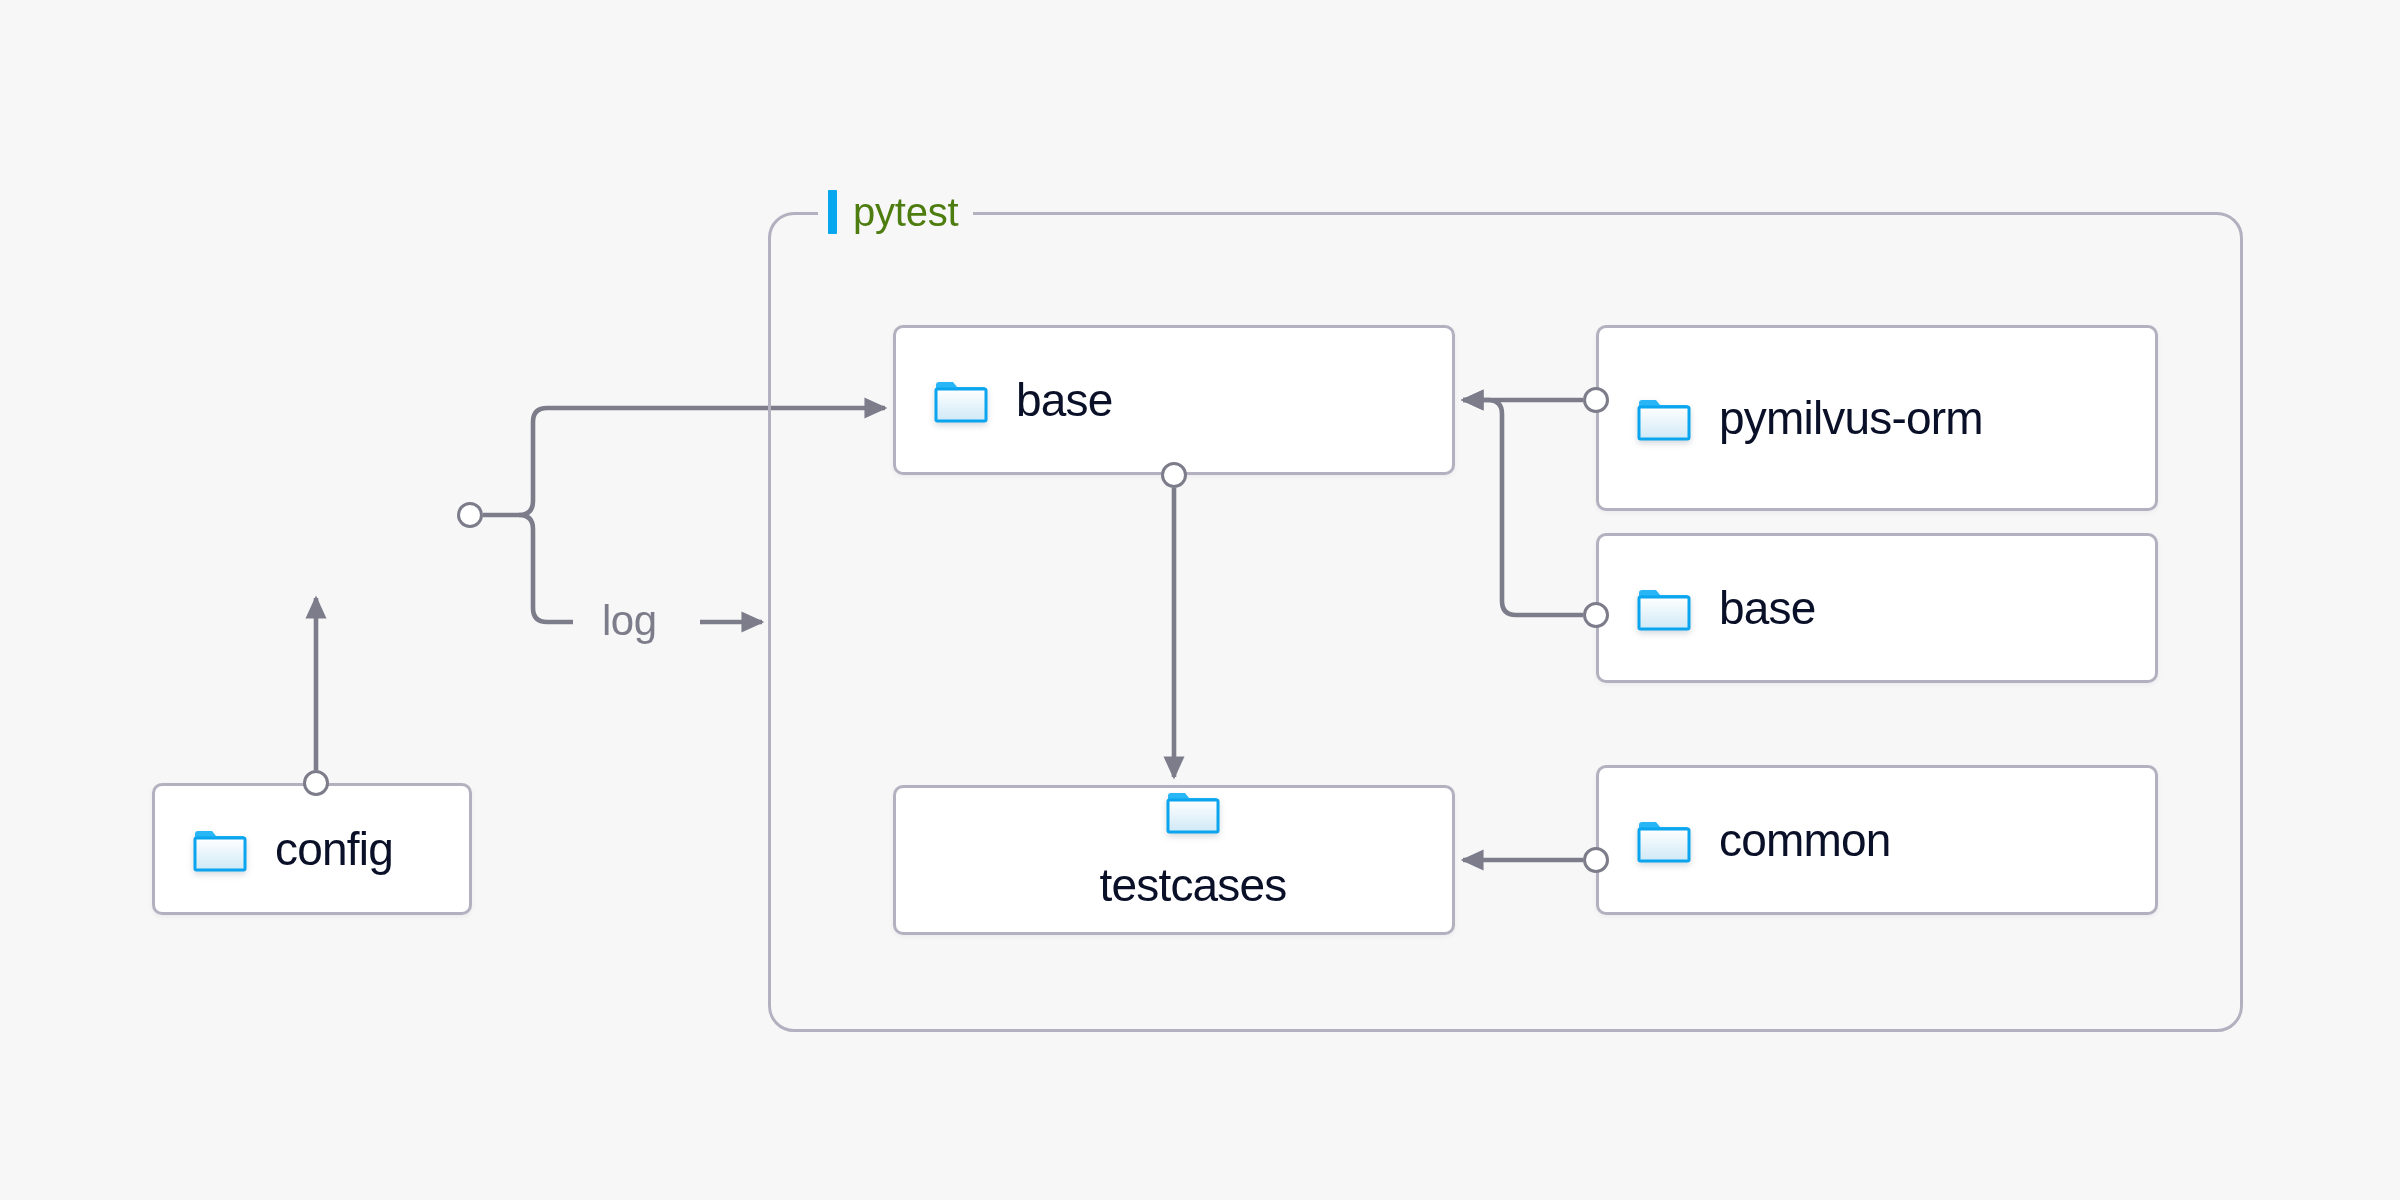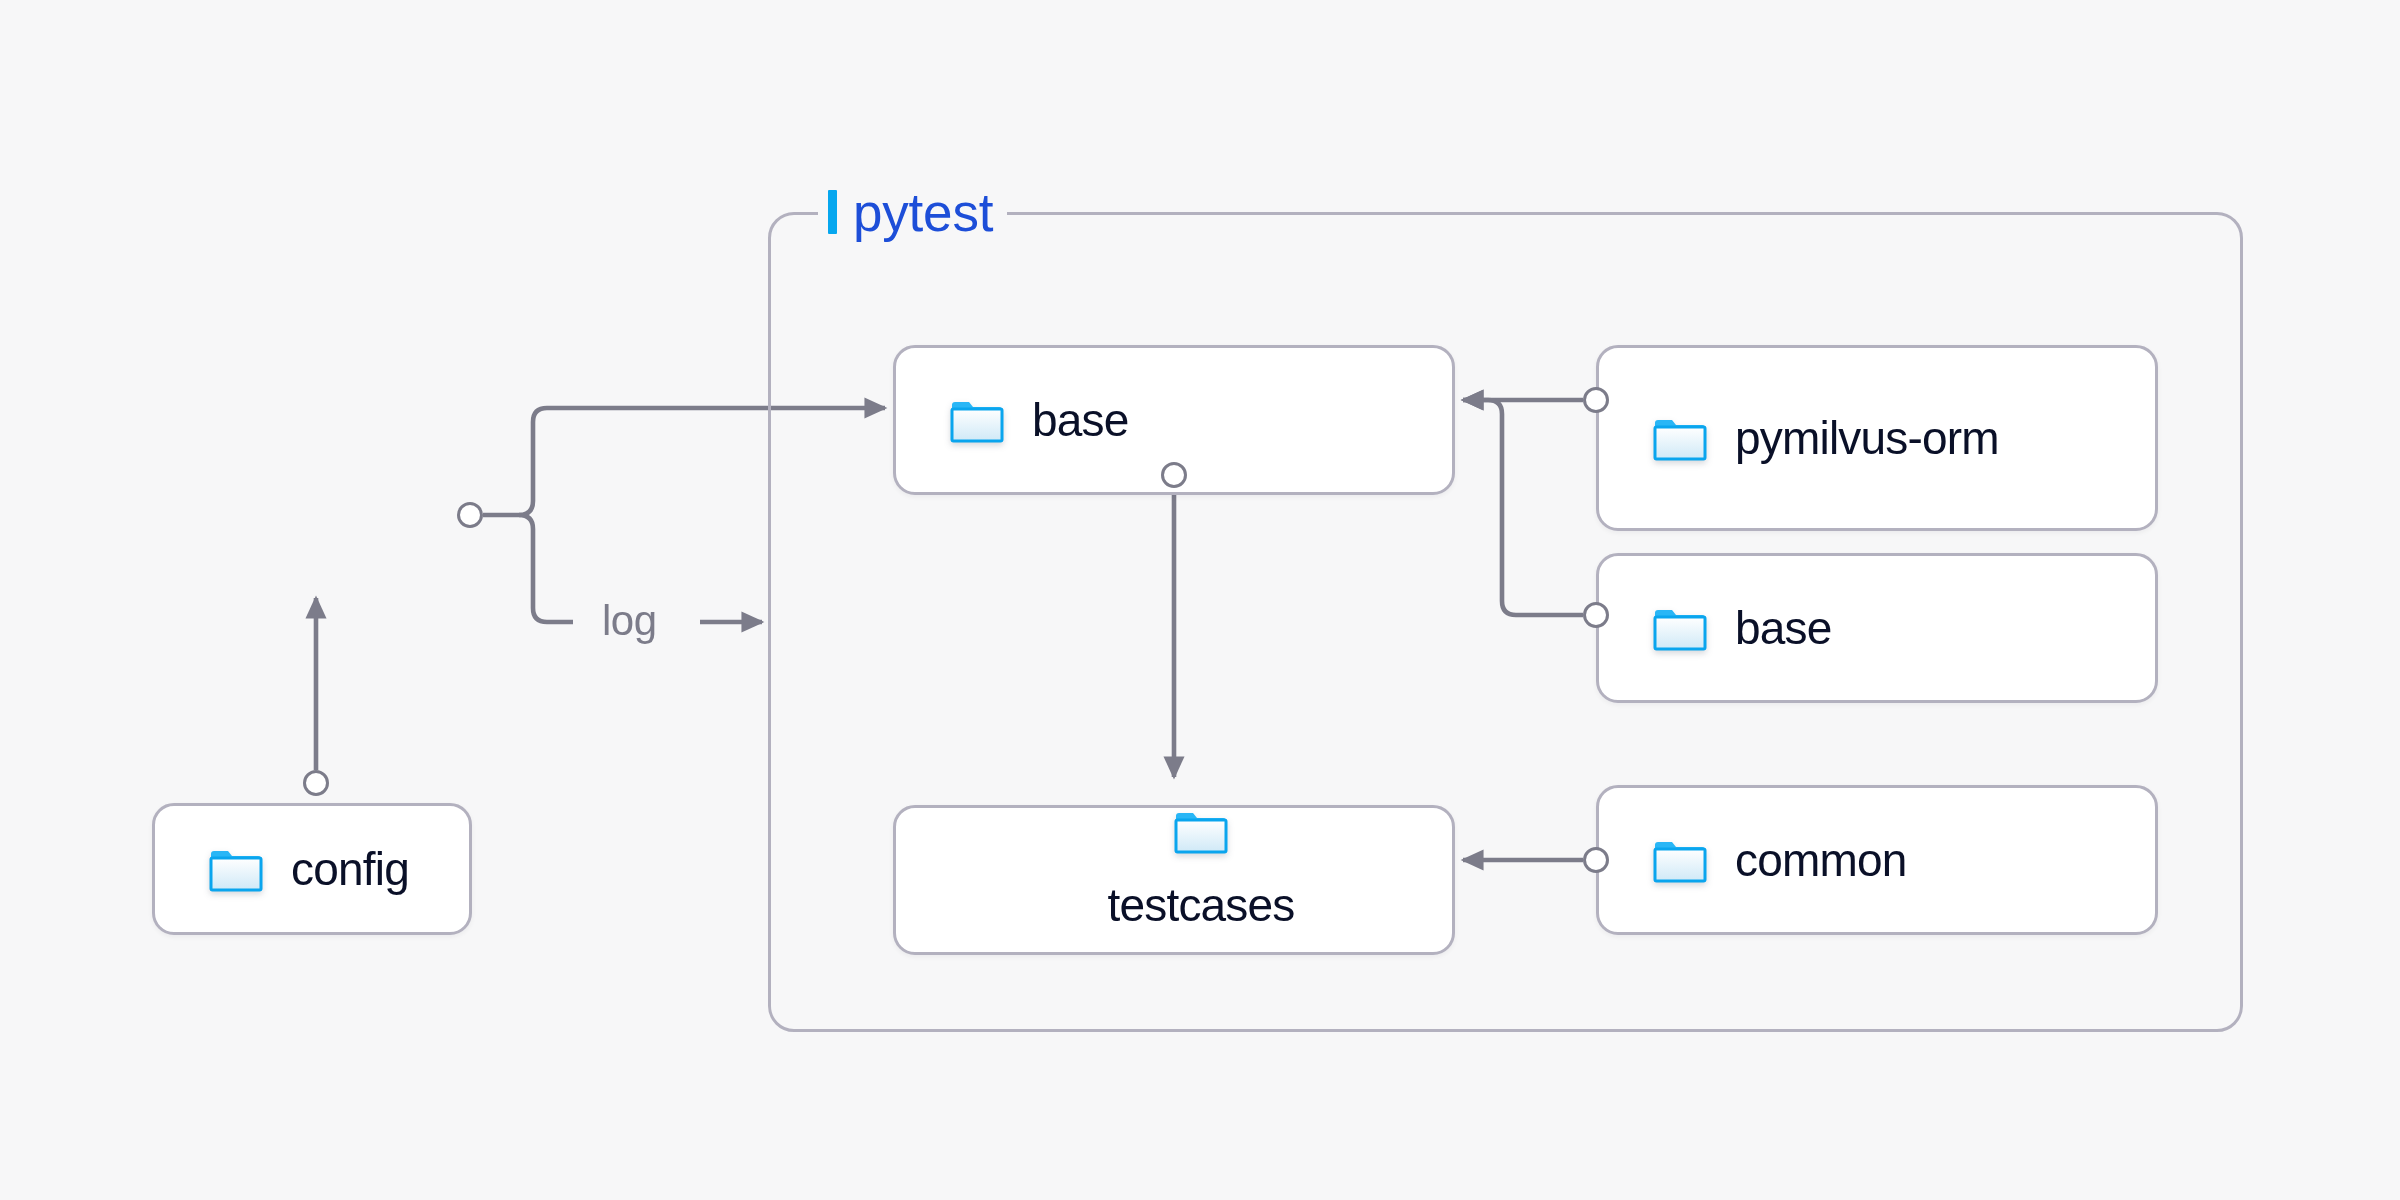--- a/index.html
+++ b/index.html
@@ -36,38 +36,37 @@
     padding: 0 14px 0 10px;
     height: 54px;
   }
   .group-label-bar {
     width: 9px; height: 44px;
     background: #06a7ef;
     border-radius: 1px;
     flex: 0 0 auto;
   }
   .group-label-text {
-    font-size: 53px;
-    color: #1d4ed8;
+    font-size: 40px;
+    color: #4d7c0f;
     letter-spacing: -0.2px;
     white-space: nowrap;
   }
 
   
   .node {
     position: absolute;
     background: #ffffff;
     border: 3px solid #b3b1bf;
-    border-radius: 22px;
+    border-radius: 10px;
     display: flex;
     align-items: center;
-    padding-left: 54px;
+    padding-left: 38px;
     gap: 28px;
     box-shadow: 0 2px 5px rgba(20,20,40,0.05);
-    margin-top: 20px;
   }
   .node-label {
     font-size: 46px;
     color: #0a1028;
     font-weight: 500;
     letter-spacing: -0.8px;
     white-space: nowrap;
     line-height: 1;
   }
 

